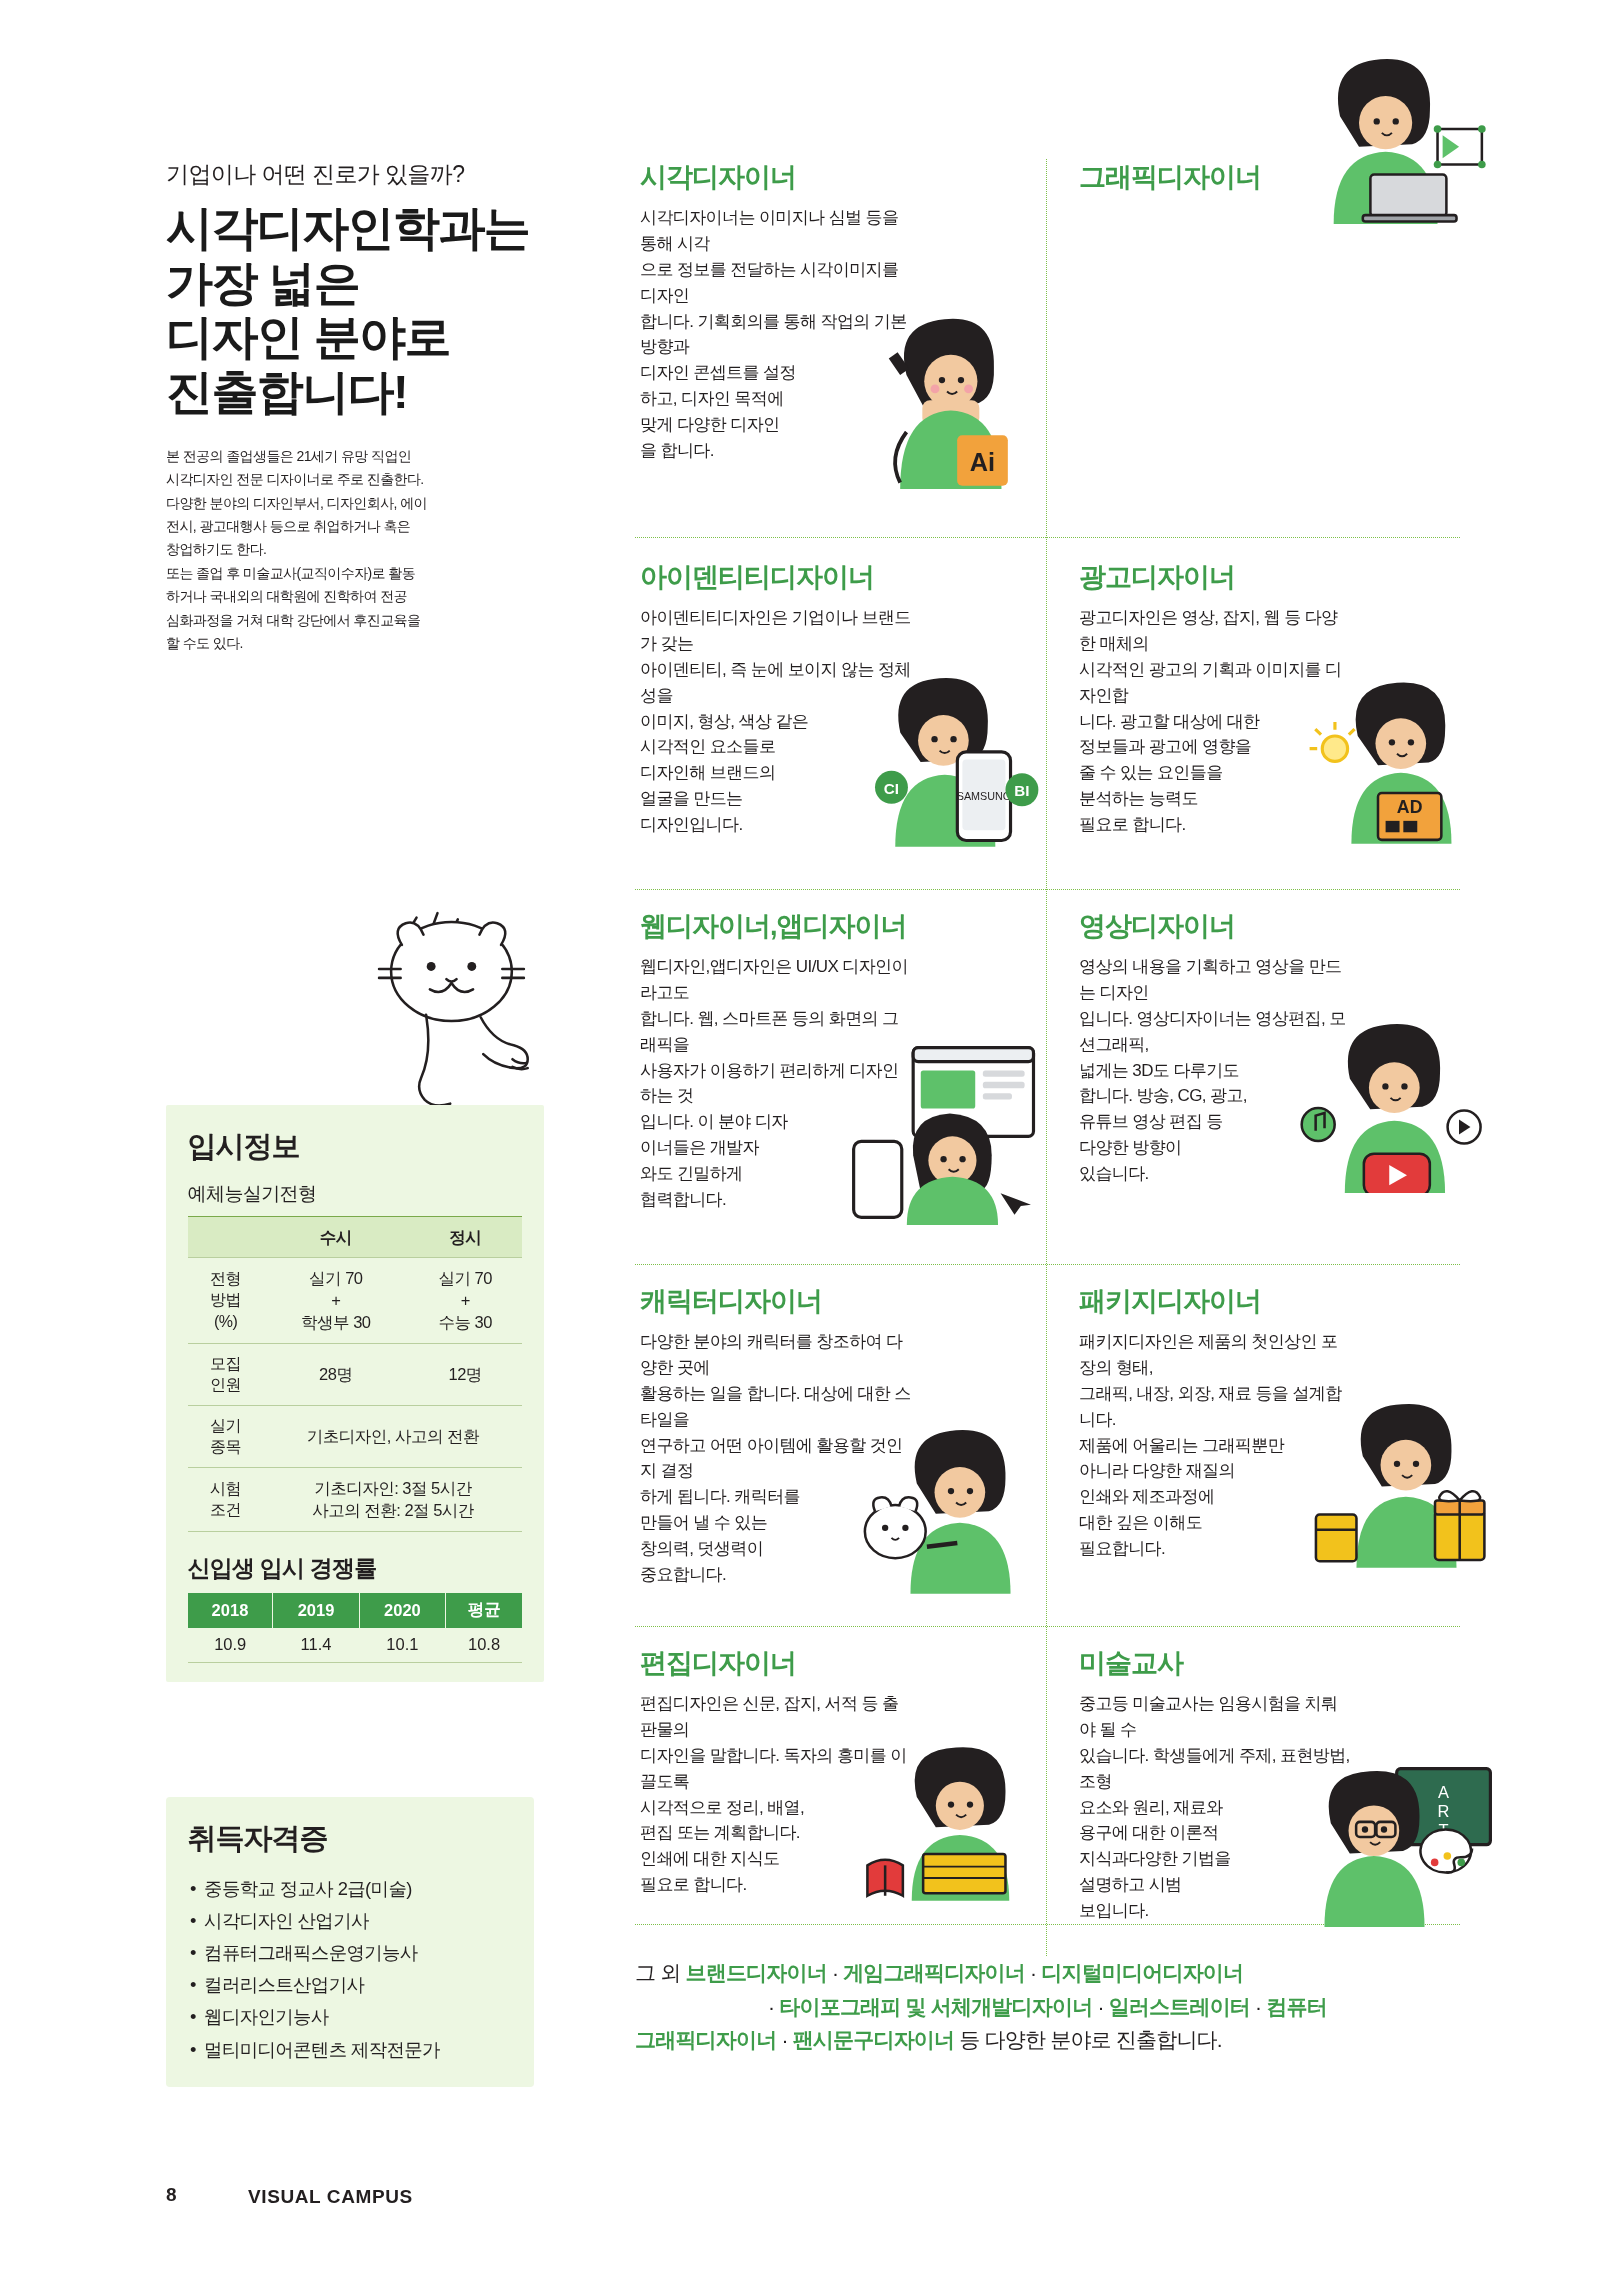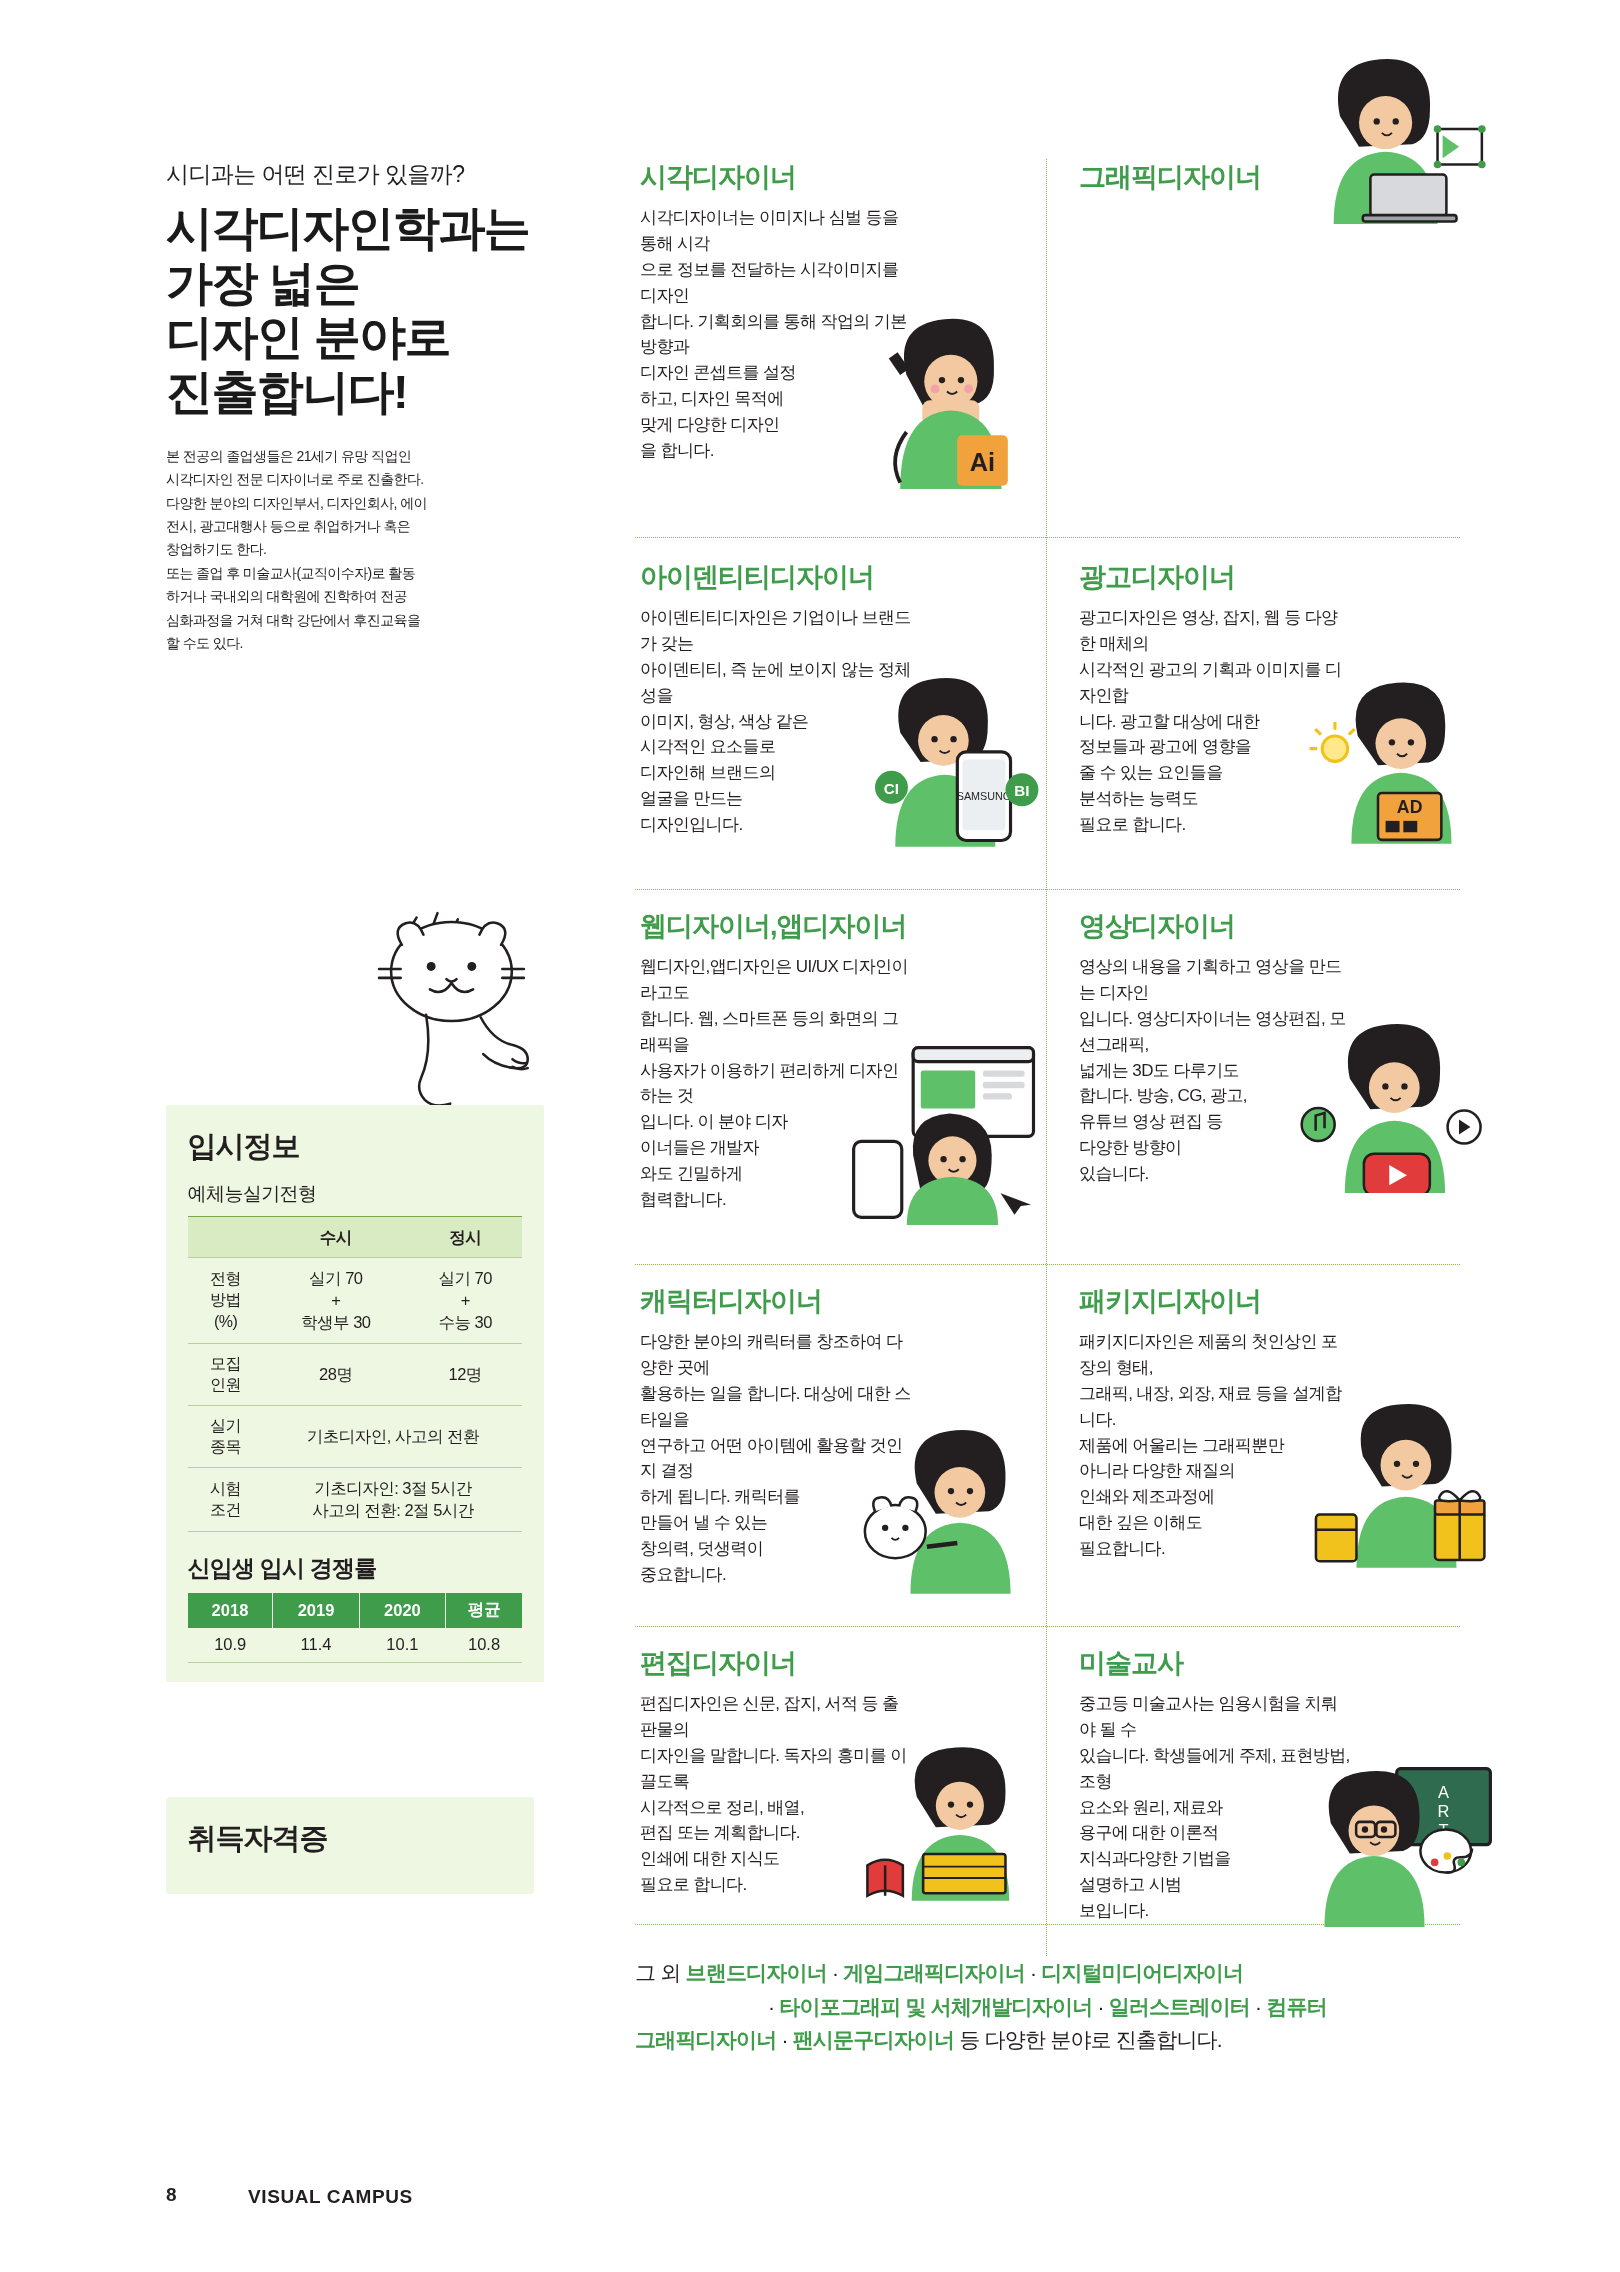--- a/index.html
+++ b/index.html
@@ -104,21 +104,21 @@
     position:absolute; left:166px; top:2184px; font-size:19px; font-weight:700;
   }
   .brand { position:absolute; left:248px; top:2186px; font-size:19px; letter-spacing:0.6px; font-weight:600;}
 </style>
 </head>
 <body>
 
 <div class="page">
 
   <div class="left-col">
-    <div class="kicker">시디과는 어떤 진로가 있을까?</div>
+    <div class="kicker">기업이나 어떤 진로가 있을까?</div>
     <div class="headline">
       <div>시각디자인학과는</div>
       <div>가장 넓은</div>
       <div>디자인 분야로</div>
       <div>진출합니다!</div>
     </div>
     <div class="intro">
       <p>본 전공의 졸업생들은 21세기 유망 직업인</p>
       <p>시각디자인 전문 디자이너로 주로 진출한다.</p>
       <p>다양한 분야의 디자인부서, 디자인회사, 에이</p>
@@ -222,20 +222,28 @@
           <td>11.4</td>
           <td>10.1</td>
           <td>10.8</td>
         </tr>
       </tbody>
     </table>
   </div>
 
   <div class="certs">
     <h2>취득자격증</h2>
+    <ul>
+      <li>중등학교 정교사 2급(미술)</li>
+      <li>시각디자인 산업기사</li>
+      <li>컴퓨터그래픽스운영기능사</li>
+      <li>컬러리스트산업기사</li>
+      <li>웹디자인기능사</li>
+      <li>멀티미디어콘텐츠 제작전문가</li>
+    </ul>
   </div>
 
   <div class="vline"></div>
   <div class="hline" style="top:537px; left:635px; width:825px;"></div>
   <div class="hline" style="top:889px; left:635px; width:825px;"></div>
   <div class="hline" style="top:1264px; left:635px; width:825px;"></div>
   <div class="hline" style="top:1626px; left:635px; width:825px;"></div>
   <div class="hline" style="top:1924px; left:635px; width:825px;"></div>
 
   <div class="card" style="left:640px; top:159px;">

